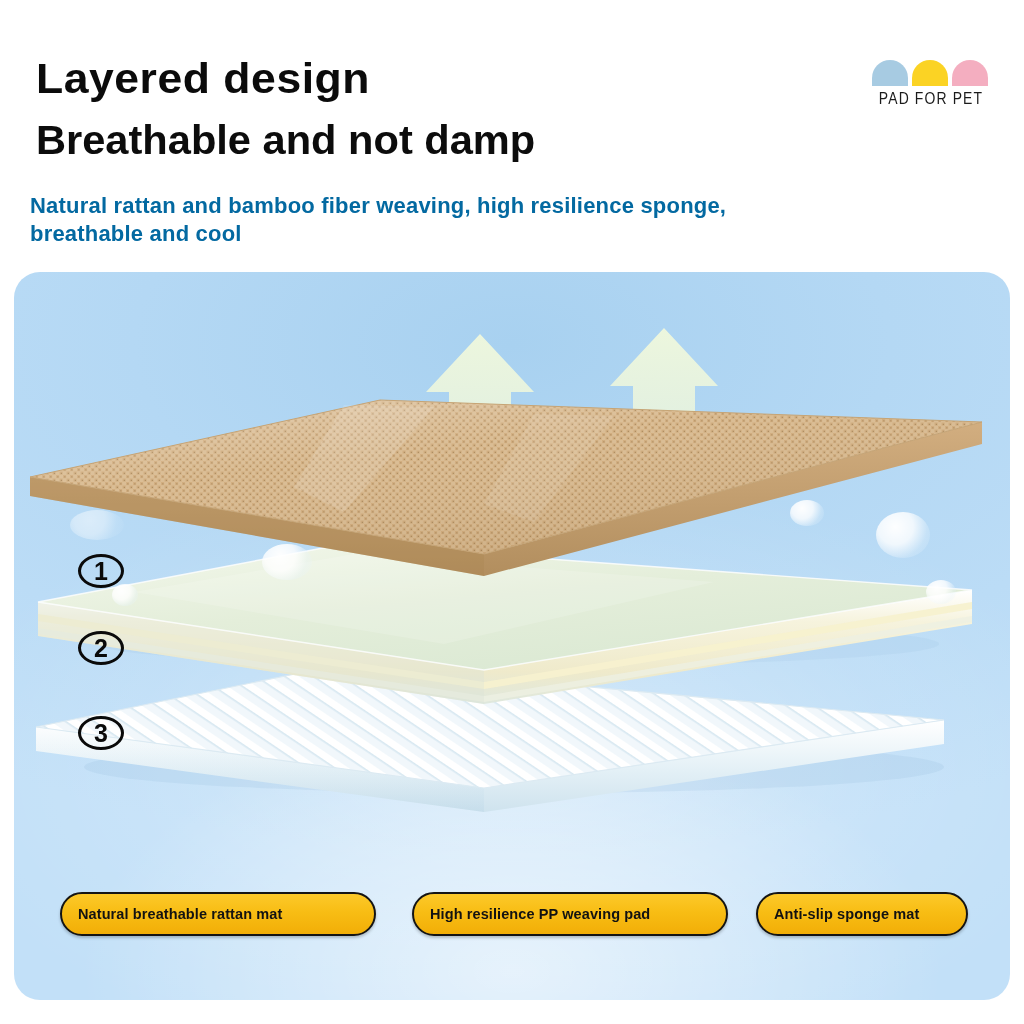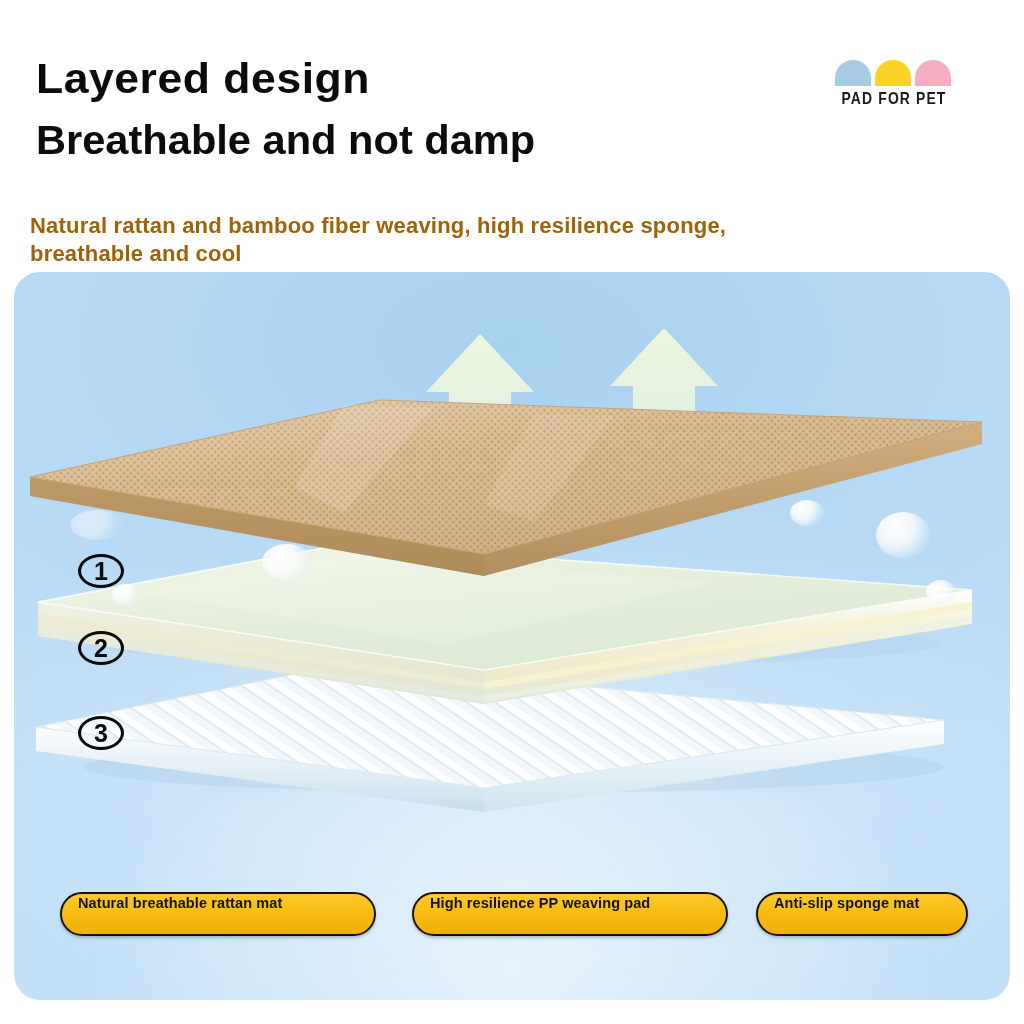--- a/index.html
+++ b/index.html
@@ -21,26 +21,26 @@
     white-space:nowrap;
   }
   .h2 {
     position:absolute; left:36px; top:118px;
     font-size:40px; font-weight:bold; color:#0c0c0c;
     letter-spacing:0px; transform:scaleX(1.04); transform-origin:left center;
     white-space:nowrap;
   }
   .sub {
     position:absolute; left:30px; top:192px; width:730px;
-    font-size:22px; font-weight:bold; color:#a16207;
-    line-height:1.27; letter-spacing:0.2px;margin-top:20px;
-  }
-
-  
-  .logo { position:absolute; left:829px; top:60px; width:130px; height:50px;font-weight:bold; }
+    font-size:22px; font-weight:bold; color:#0369a1;
+    line-height:1.27; letter-spacing:0.2px;
+  }
+
+  
+  .logo { position:absolute; left:866px; top:60px; width:130px; height:50px; }
   .logo-arches { position:absolute; left:6px; top:0; width:120px; height:26px; display:flex; gap:4px; }
   .arch { width:36px; height:26px; border-radius:18px 18px 0 0; }
   .arch.blue   { background:#a7cbe2; }
   .arch.yellow { background:#fbd324; }
   .arch.pink   { background:#f4aec0; }
   .logo-text {
     position:absolute; left:0; top:28px; width:130px;
     font-size:15px; color:#1b1b1b; letter-spacing:1.2px;
     text-align:center; transform:scaleX(0.93) scaleY(1.15); transform-origin:center top;
     white-space:nowrap;
@@ -85,21 +85,21 @@
     line-height:1;
   }
 
   
   .pills { position:absolute; left:0; top:620px; width:996px; height:70px; }
   .pill {
     position:absolute; height:44px;
     border:2.6px solid #141414; border-radius:24px;
     background:linear-gradient(180deg, #fcc92a 0%, #f8bd14 45%, #f2ae07 100%);
     box-shadow:0 2px 3px rgba(0,0,0,0.22);
-    display:flex; align-items:flex-start;
+    display:flex; align-items:center;
     padding:0 16px;
   }
   .pill span {
     font-size:14.5px; font-weight:bold; color:#121212;
     line-height:1.28; letter-spacing:0.1px;
   }
   .pill.p1 { left:46px;  width:316px; }
   .pill.p2 { left:398px; width:316px; }
   .pill.p3 { left:742px; width:212px; }
 </style>

